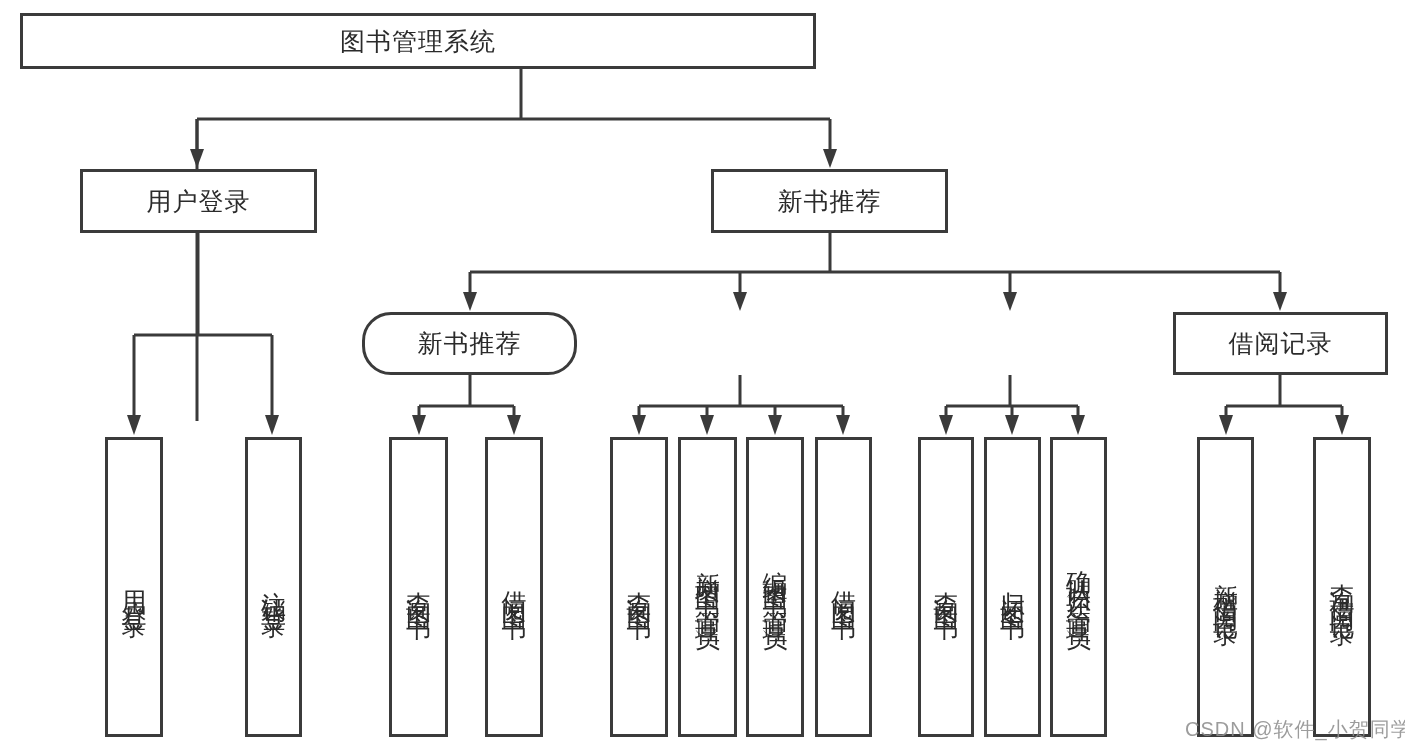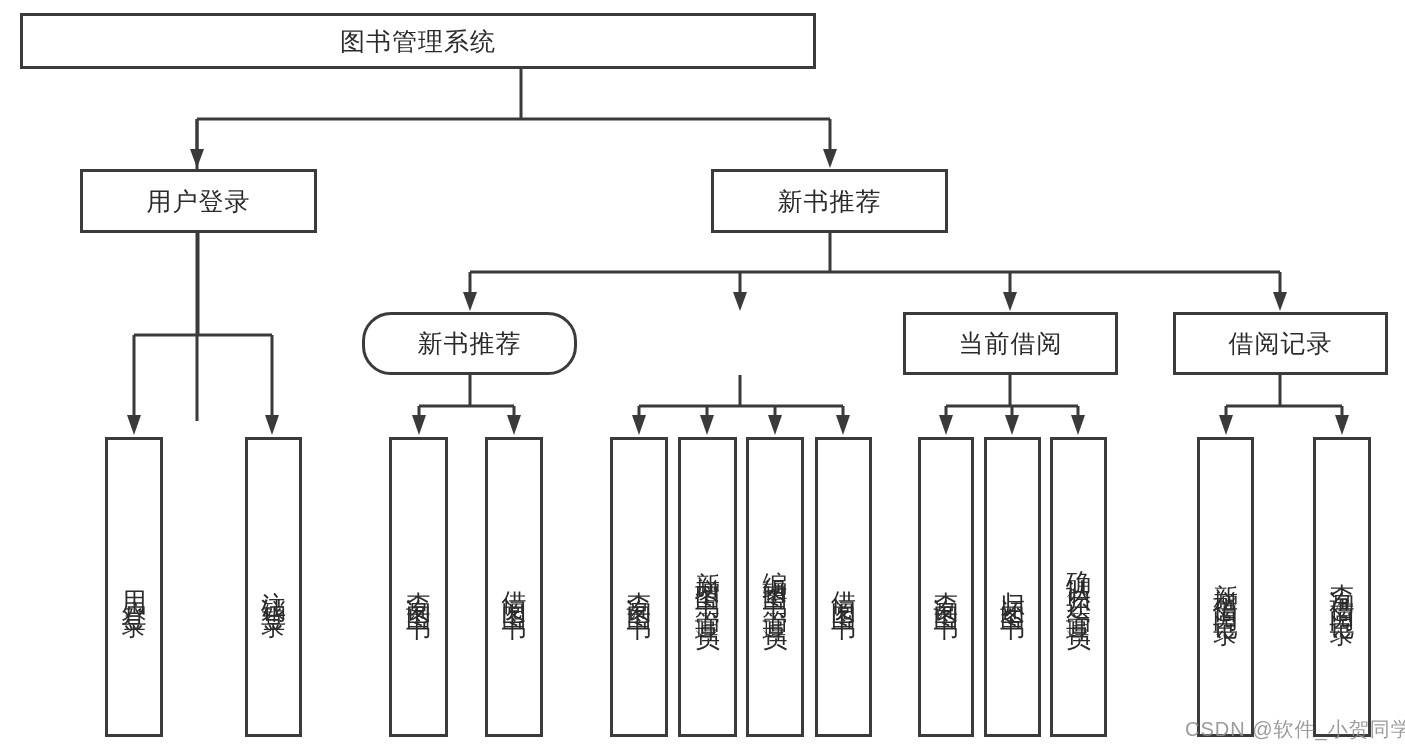--- a/index.html
+++ b/index.html
@@ -116,23 +116,20 @@
   <div class="box hbox n-login">
     <span>用户登录</span>
   </div>
   <div class="box hbox n-mgmt">
     <span>新书推荐</span>
   </div>
 
   <div class="box hbox n-l3a">
     <span>新书推荐</span>
   </div>
-  <div class="box hbox n-l3c">
-    <span>当前借阅</span>
-  </div>
   <div class="box hbox n-l3d">
     <span>借阅记录</span>
   </div>
 
   <div class="box vbox leaf lf-a1">
     <span>用户登录</span>
   </div>
   <div class="box vbox leaf lf-a2">
     <span>注销登录</span>
   </div>

